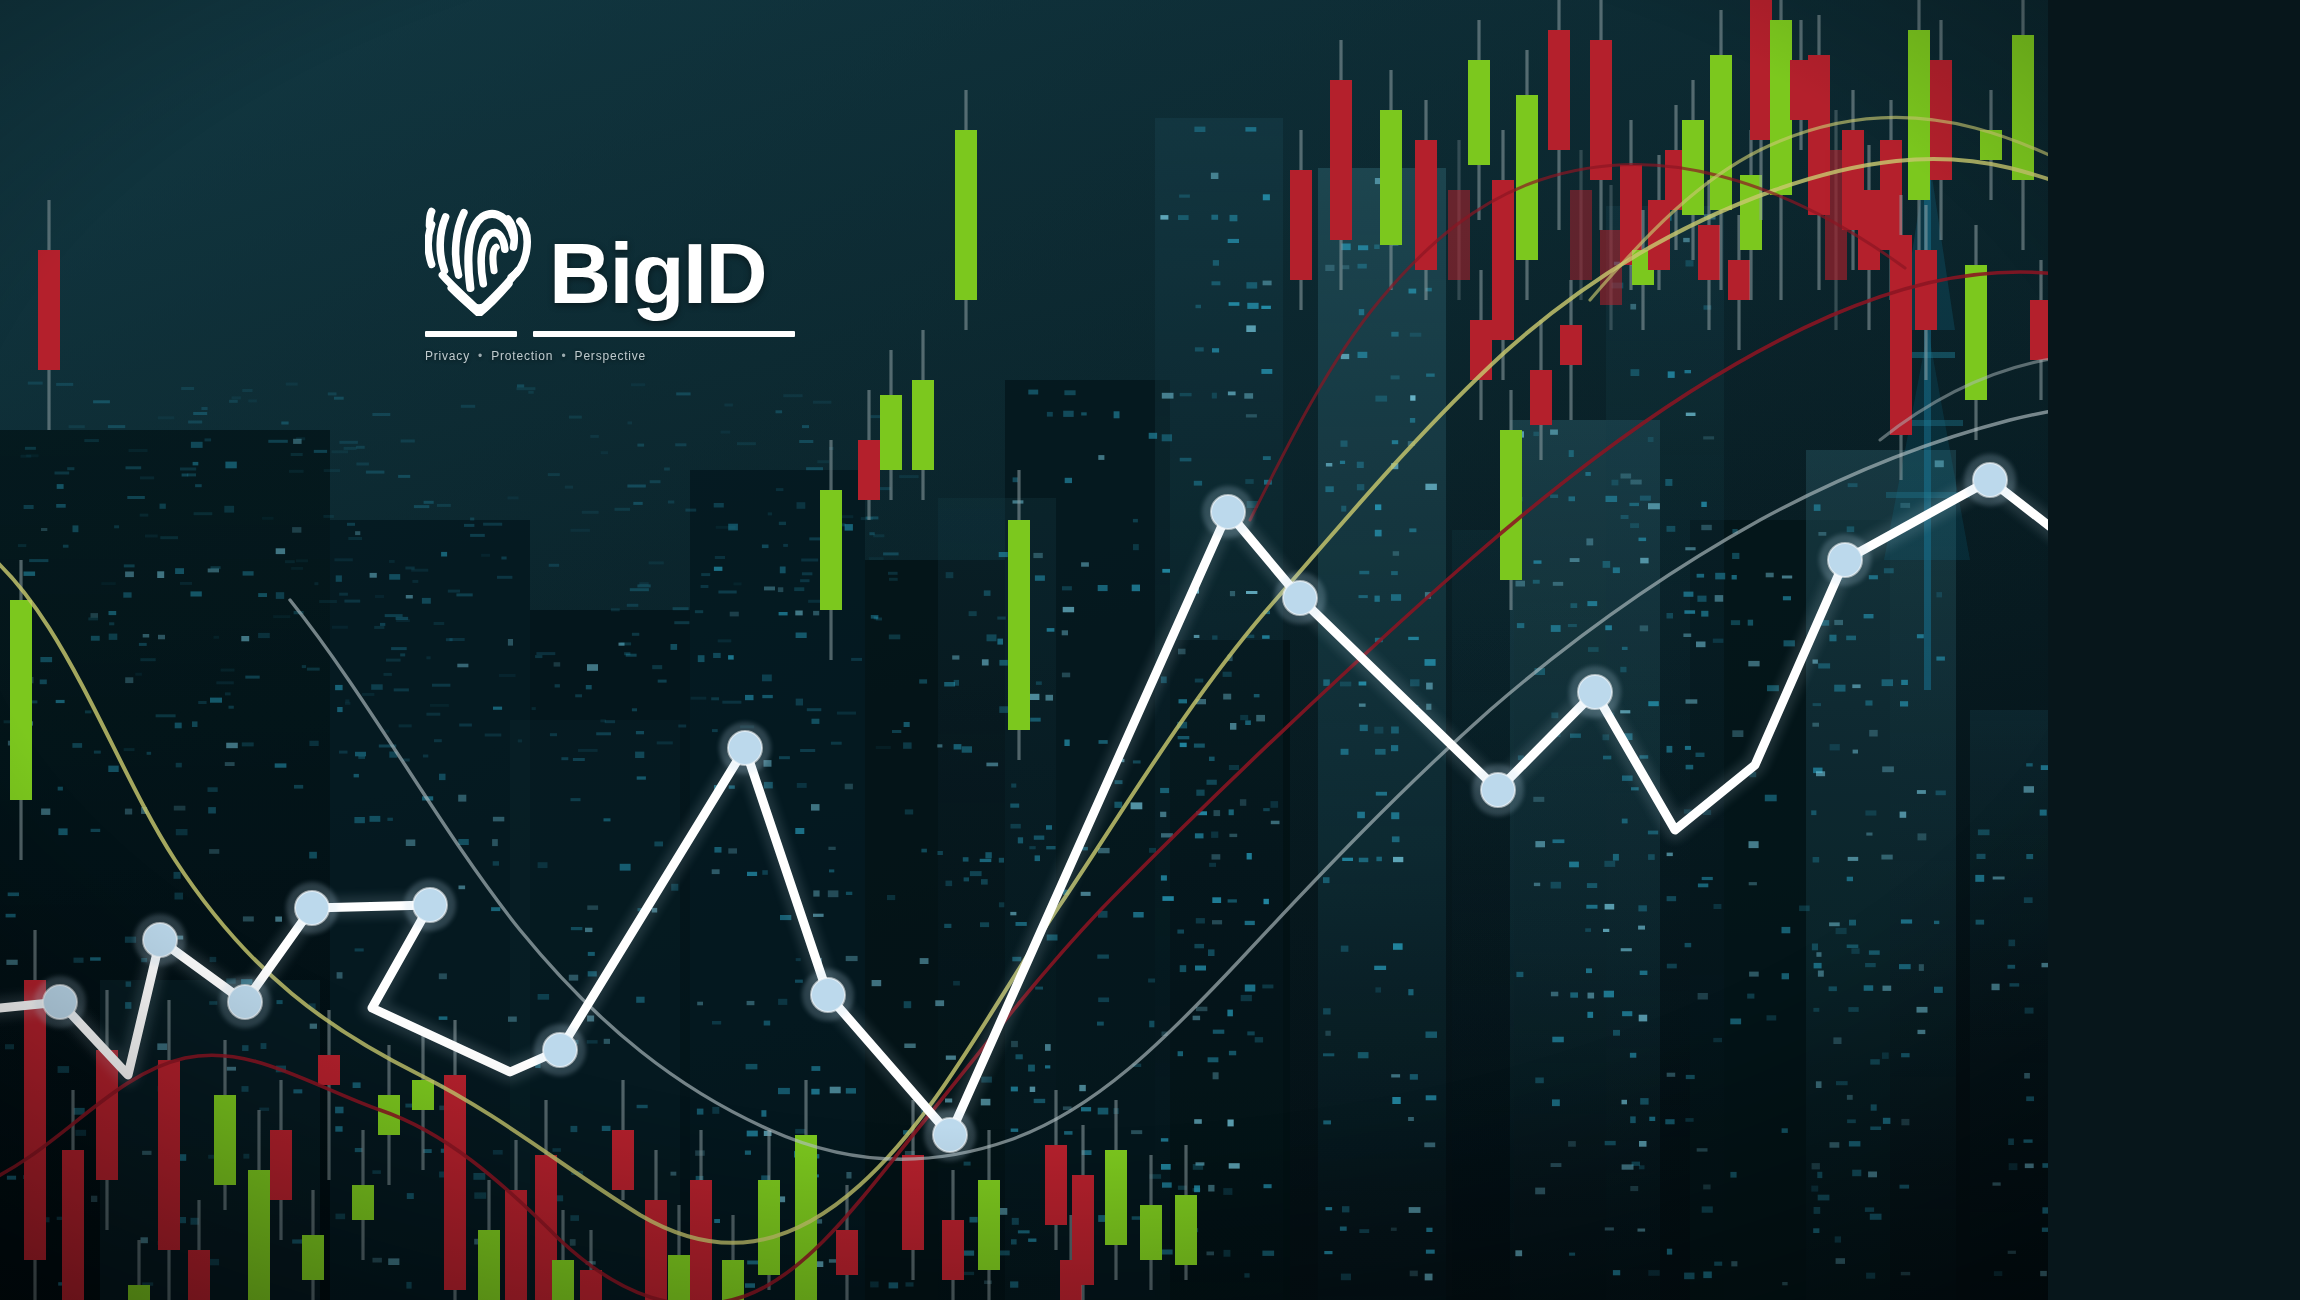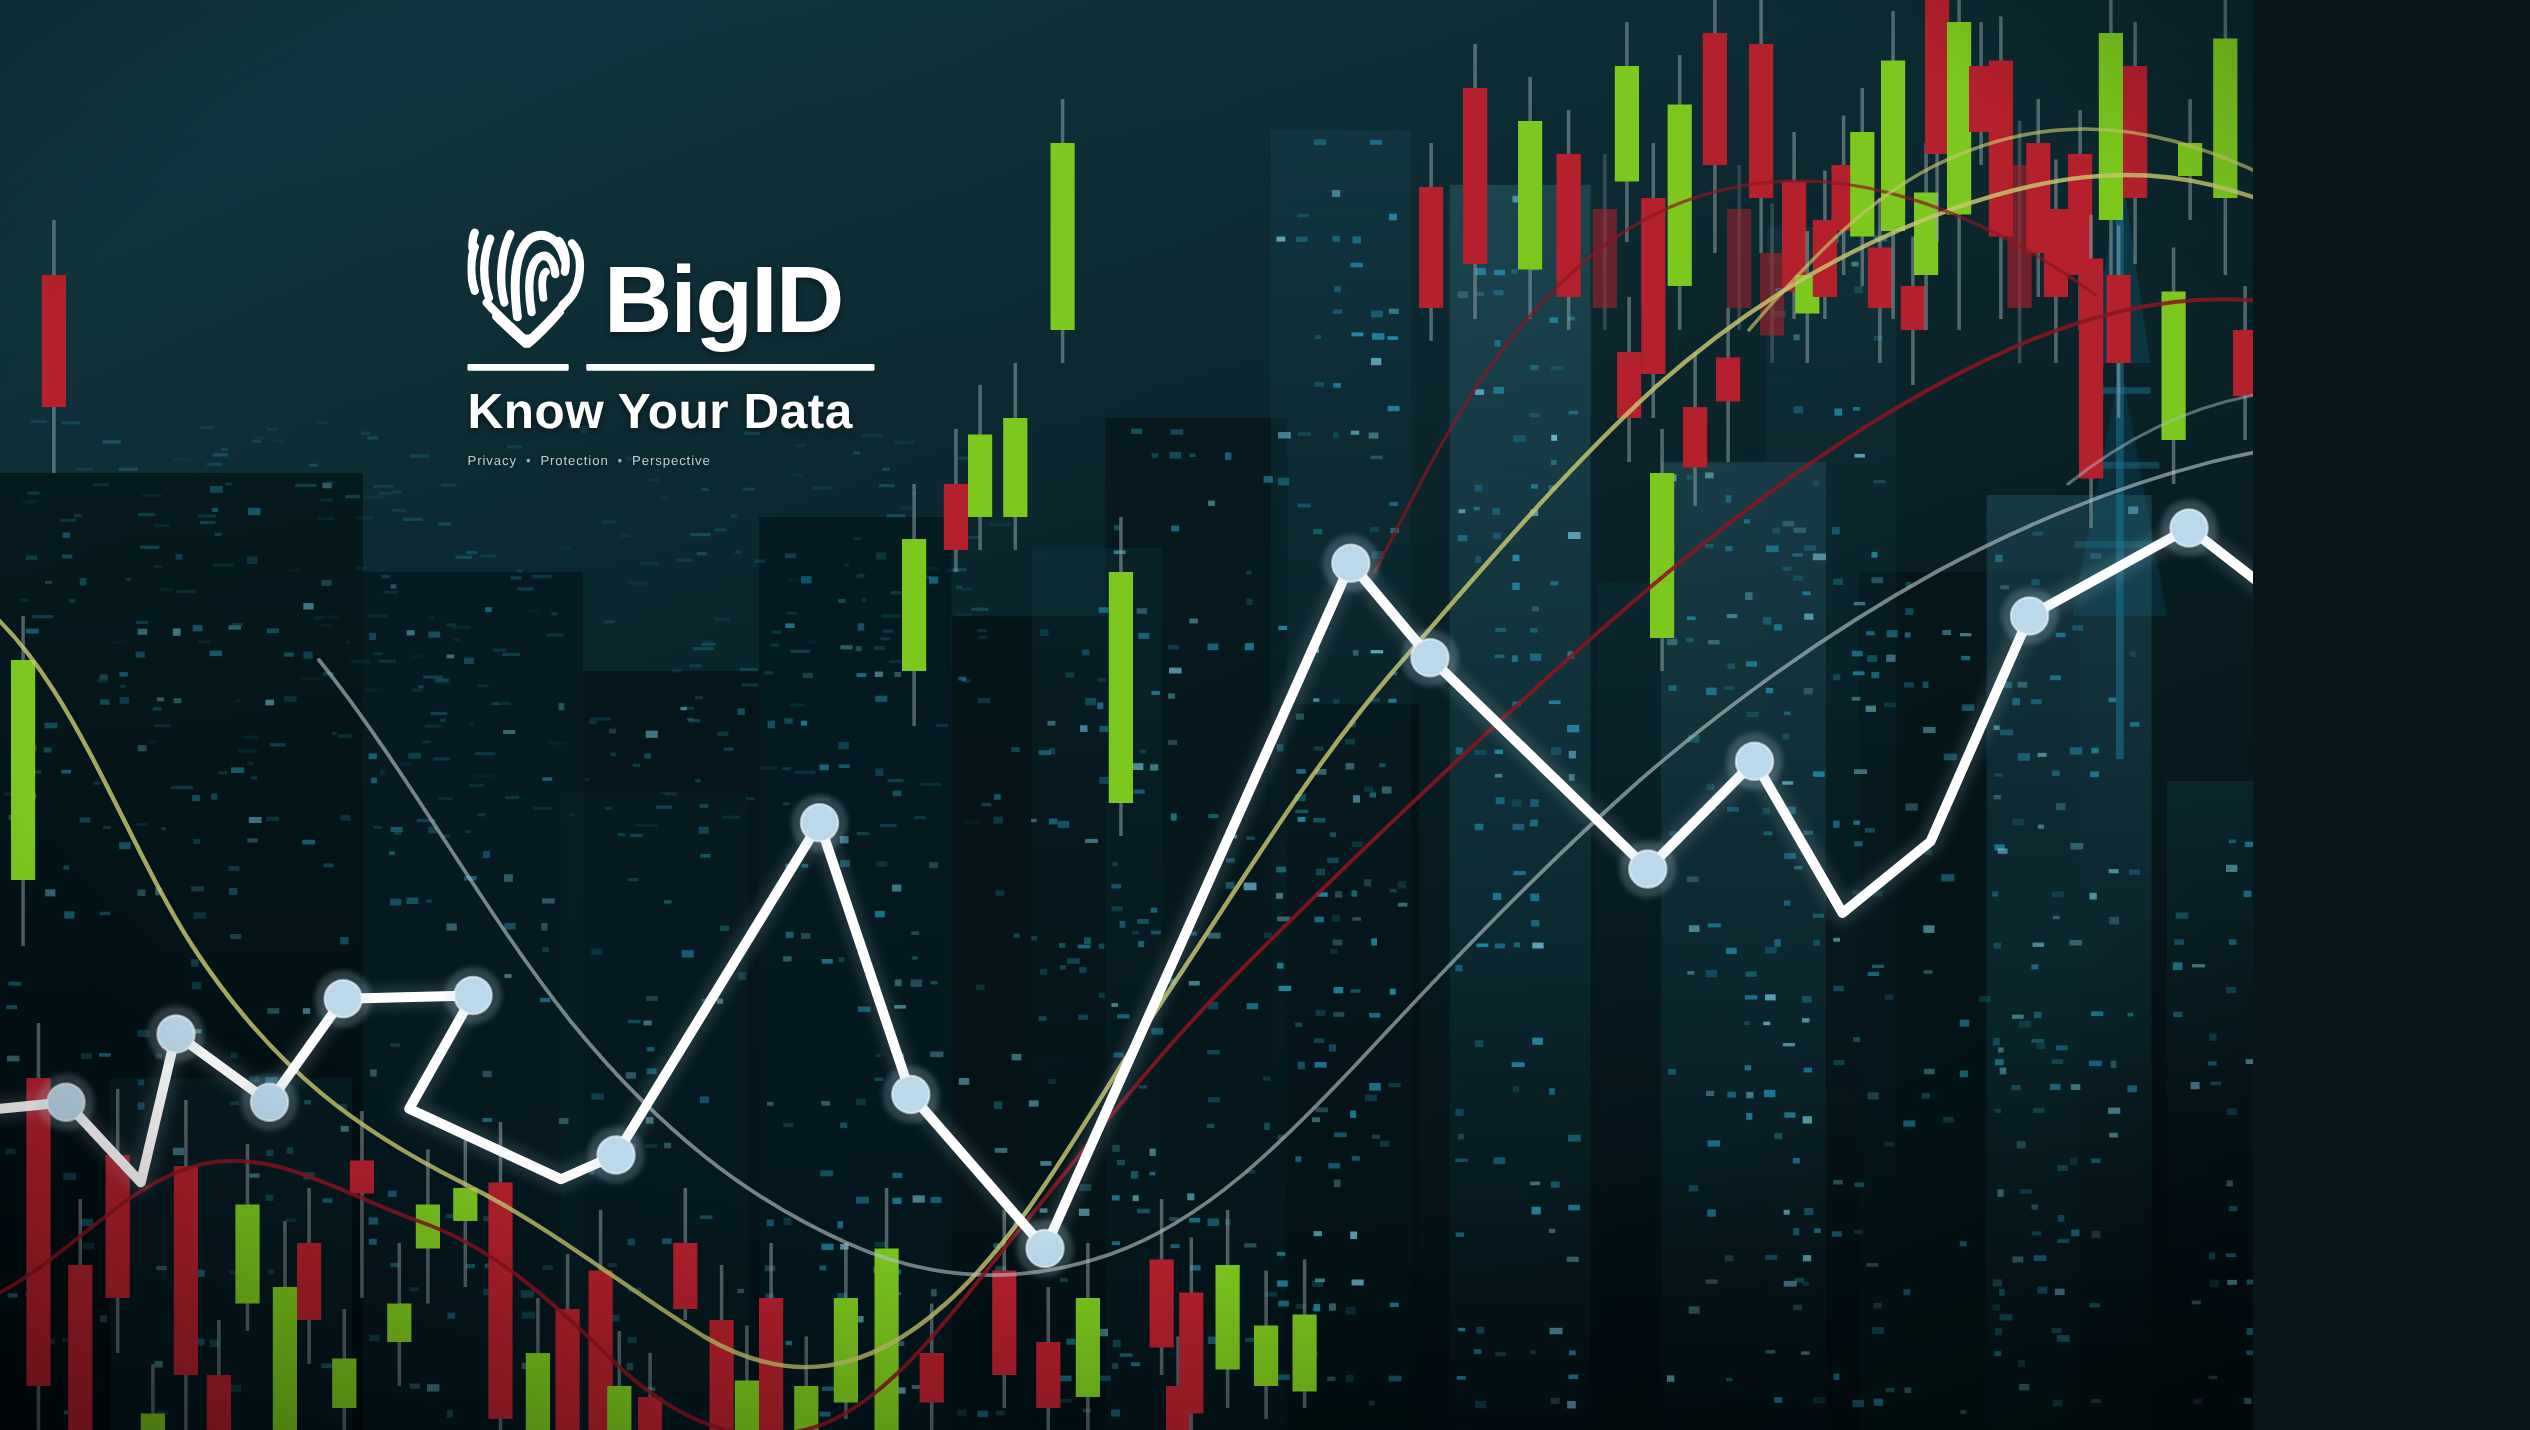--- a/index.html
+++ b/index.html
@@ -1782,21 +1782,20 @@
       </svg>
 
       <div id="bigid-wordmark">BigID</div>
     </div>
 
     <div id="logo-divider">
       <div class="seg-a"></div>
       <div class="seg-b"></div>
     </div>
 
-    <div id="logo-tagline">Know Your Data</div>
 
     <div id="logo-subtagline">
       <span>Privacy</span>
       <span class="sep">•</span>
       <span>Protection</span>
       <span class="sep">•</span>
       <span>Perspective</span>
     </div>
   </div>
 

